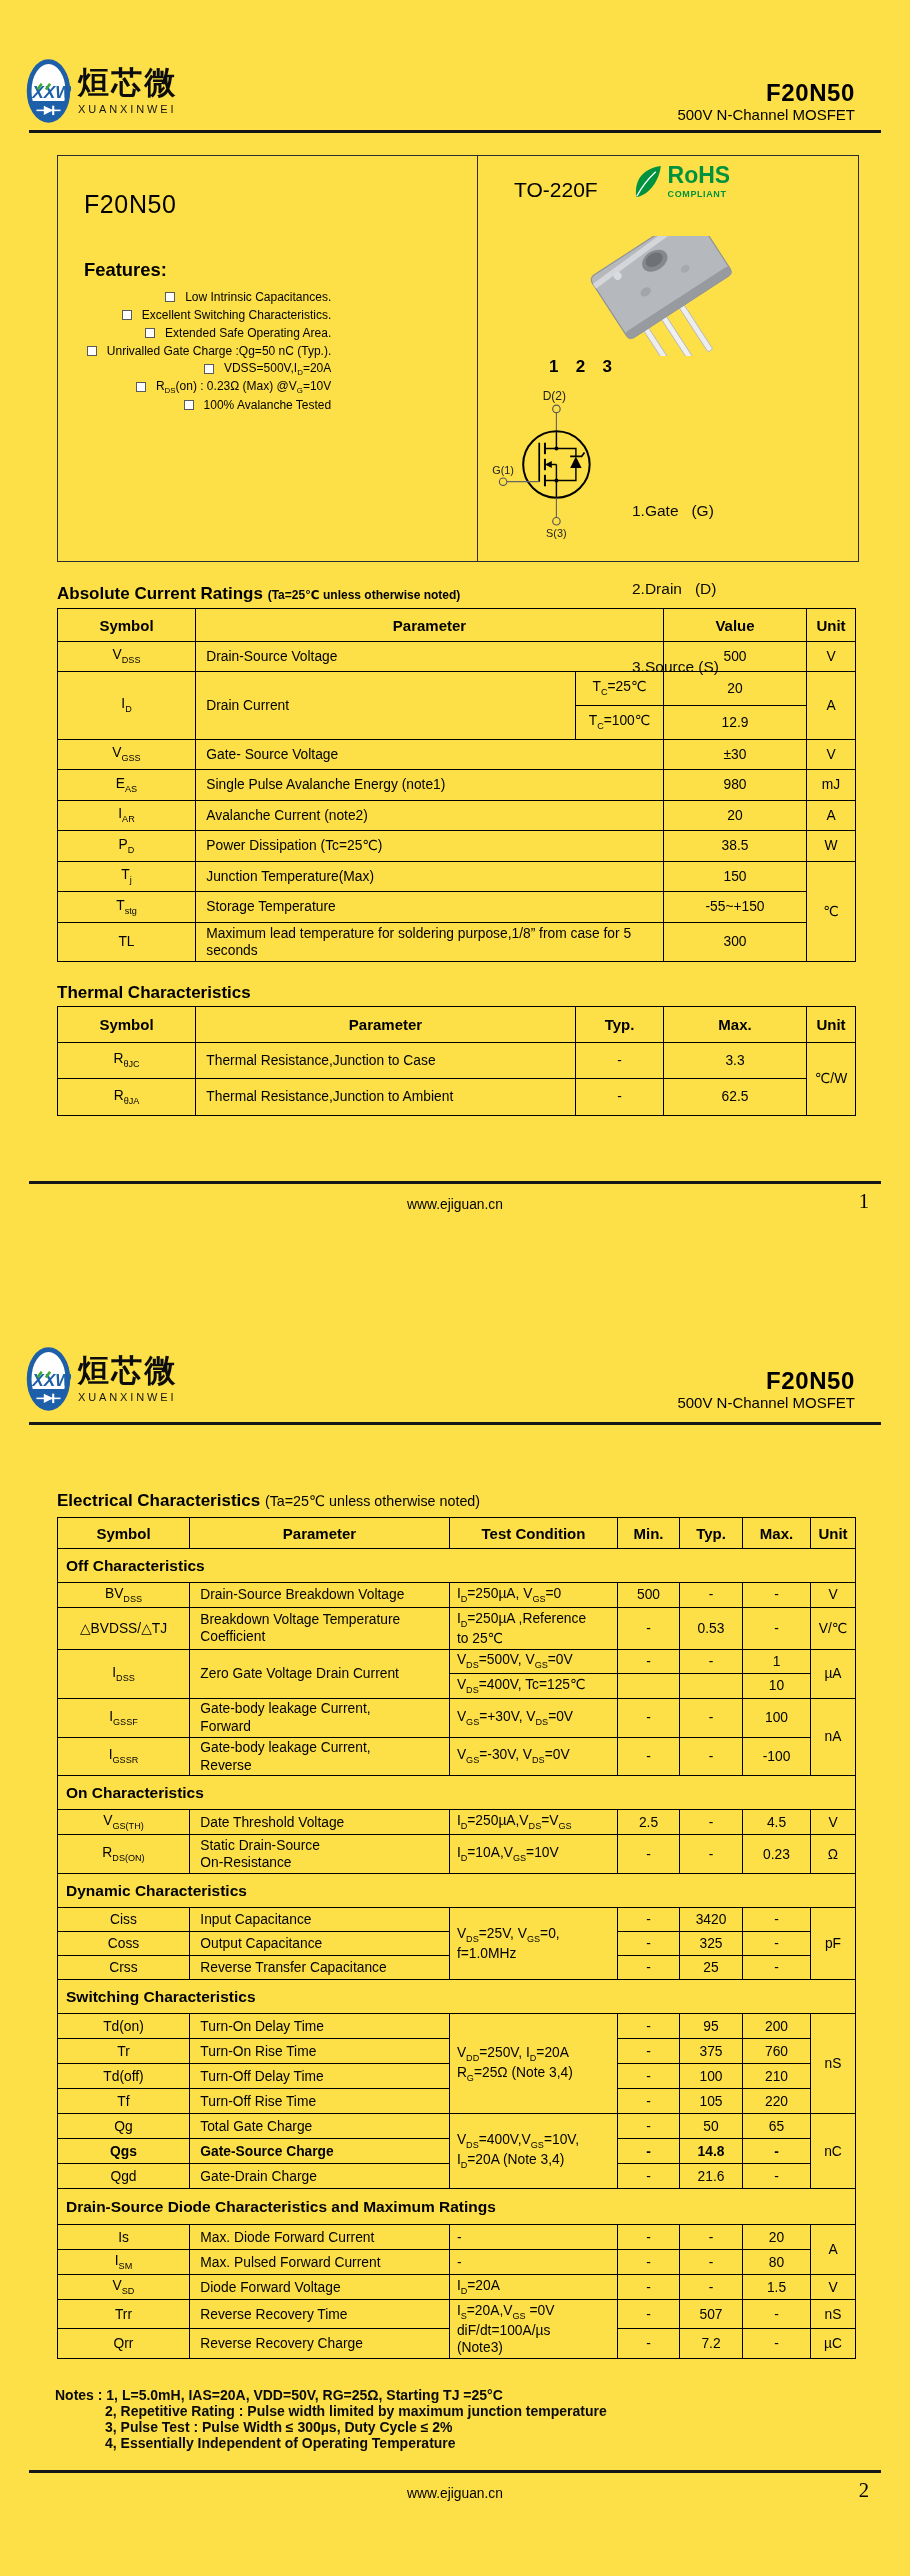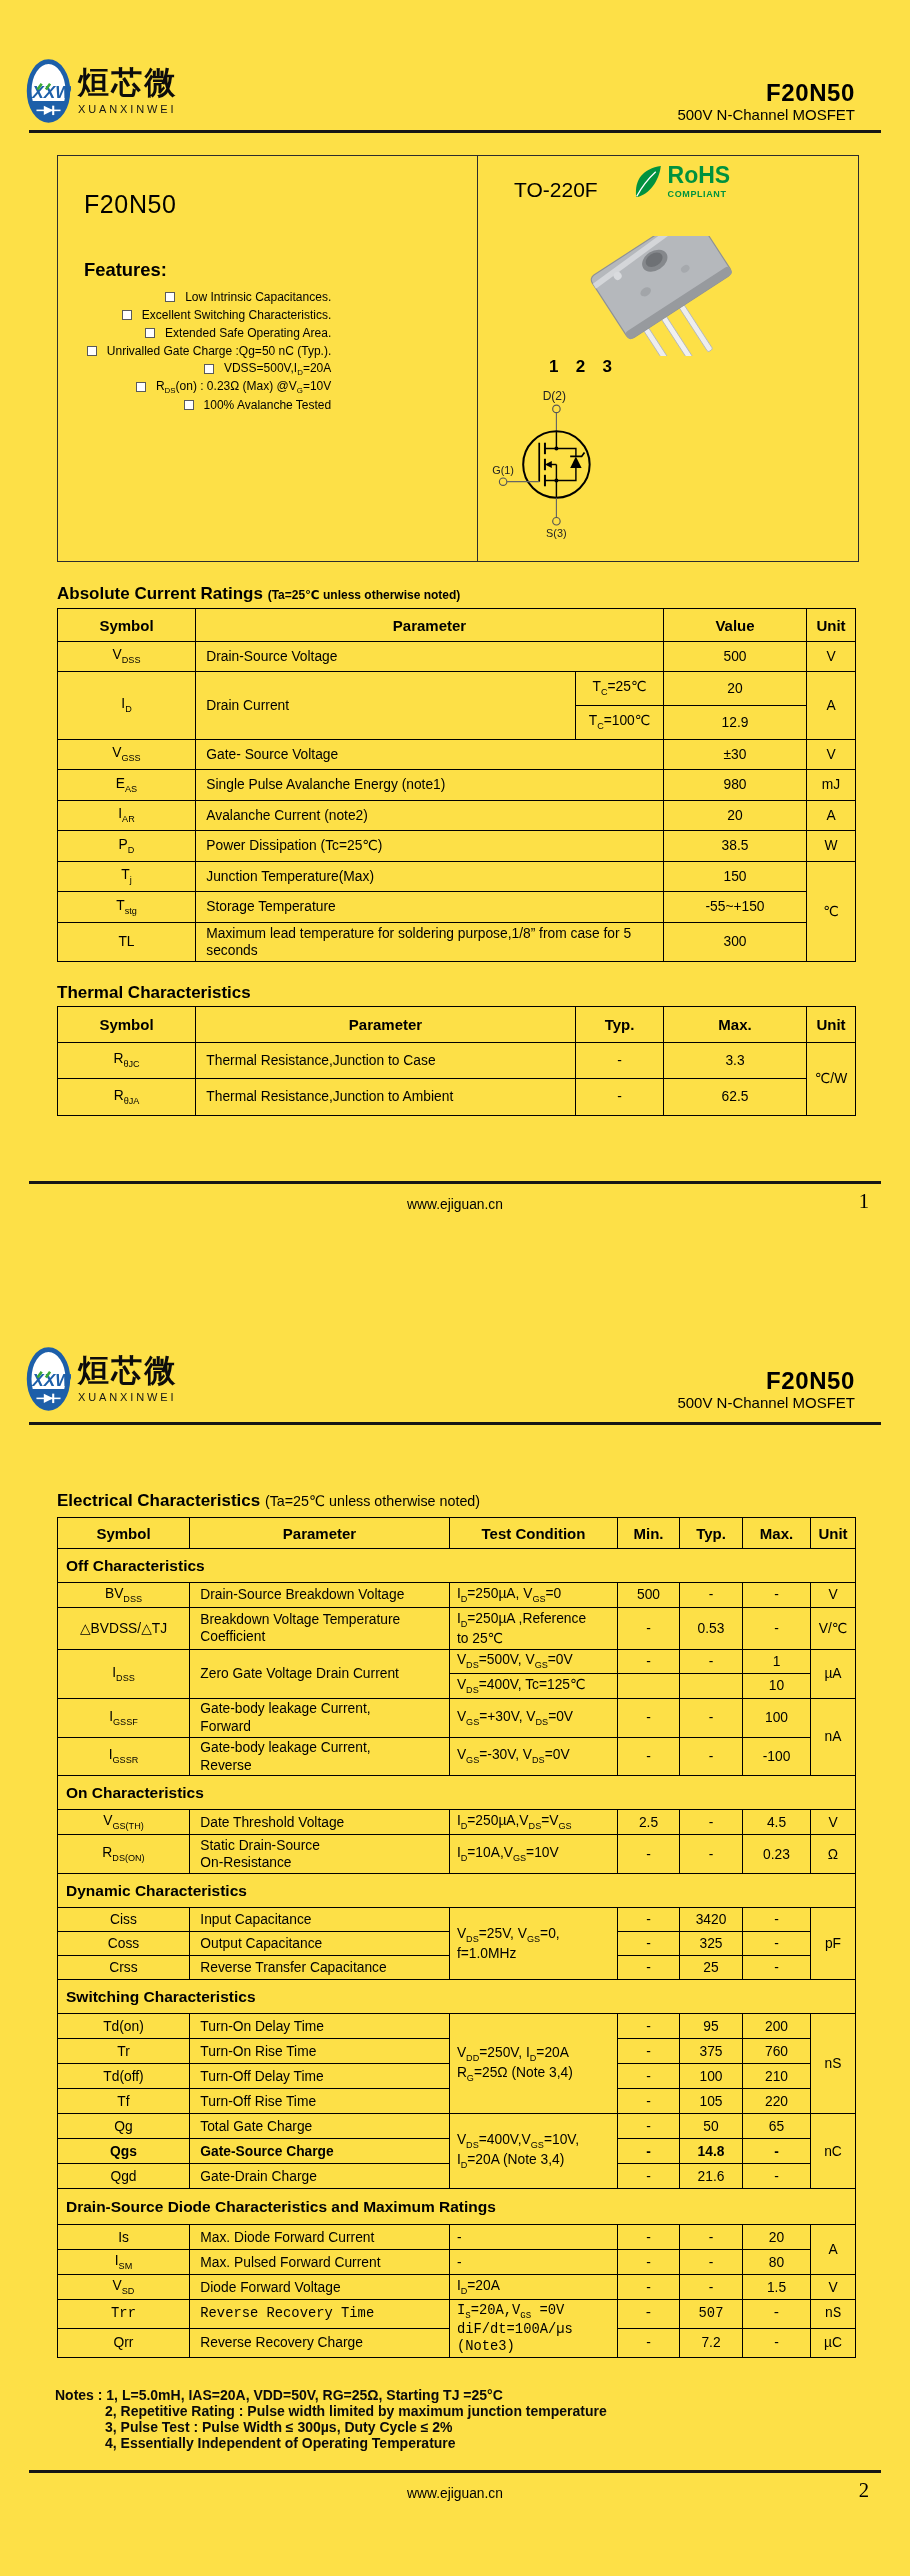--- a/index.html
+++ b/index.html
@@ -144,20 +144,25 @@
       <path d="M112,102 H146 V116" fill="none" stroke="#000" stroke-width="2.5"></path>
       <path d="M146,136 V158 H112" fill="none" stroke="#000" stroke-width="2.5"></path>
       <polygon points="136,136 156,136 146,116" fill="#000"></polygon>
       <path d="M136,116 H156 L161,109" fill="none" stroke="#000" stroke-width="3"></path>
       <line x1="112" y1="188" x2="112" y2="222" stroke="#666" stroke-width="2"></line>
       <circle cx="112" cy="229" r="6.5" fill="none" stroke="#555" stroke-width="2"></circle>
       <text x="0" y="146" font-size="19" fill="#222" font-family="Liberation Sans, sans-serif">G(1)</text>
       <text x="94" y="256" font-size="19" fill="#222" font-family="Liberation Sans, sans-serif">S(3)</text>
     </svg>
 
+    <div class="legend">
+      <div>1.Gate   (G)</div>
+      <div>2.Drain   (D)</div>
+      <div>3.Source (S)</div>
+    </div>
   </div>
 
   <div class="sec-title" style="top:584px;">
     <span>Absolute Current Ratings</span>
     <span class="sec-note">(Ta=25℃ unless otherwise noted)</span>
   </div>
   <div class="tbl" style="top:608px;">
       <table class="sheet">
         <colgroup>
           <col style="width: 138px;">
@@ -514,21 +519,21 @@
           </tr>
           <tr style="height: 25px;">
             <td>V<sub>SD</sub></td>
             <td class="param">Diode Forward Voltage</td>
             <td class="cond">I<sub>D</sub>=20A</td>
             <td>-</td>
             <td>-</td>
             <td>1.5</td>
             <td>V</td>
           </tr>
-          <tr style="height: 25px; font-family: Liberation Mono, monospace;">
+          <tr style="height: 25px;">
             <td>Trr</td>
             <td class="param">Reverse Recovery Time</td>
             <td rowspan="2" class="cond">I<sub>S</sub>=20A,V<sub>GS</sub> =0V
 diF/dt=100A/µs
 (Note3)</td>
             <td>-</td>
             <td>507</td>
             <td>-</td>
             <td>nS</td>
           </tr>

